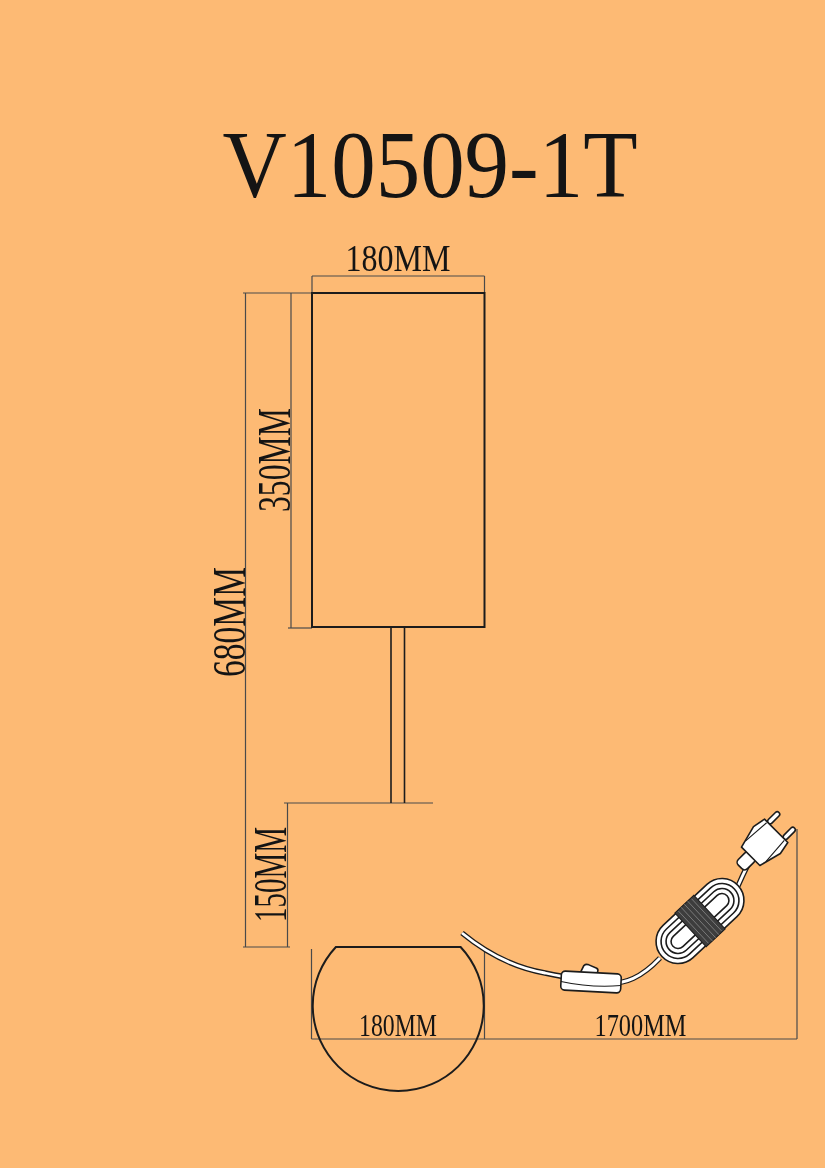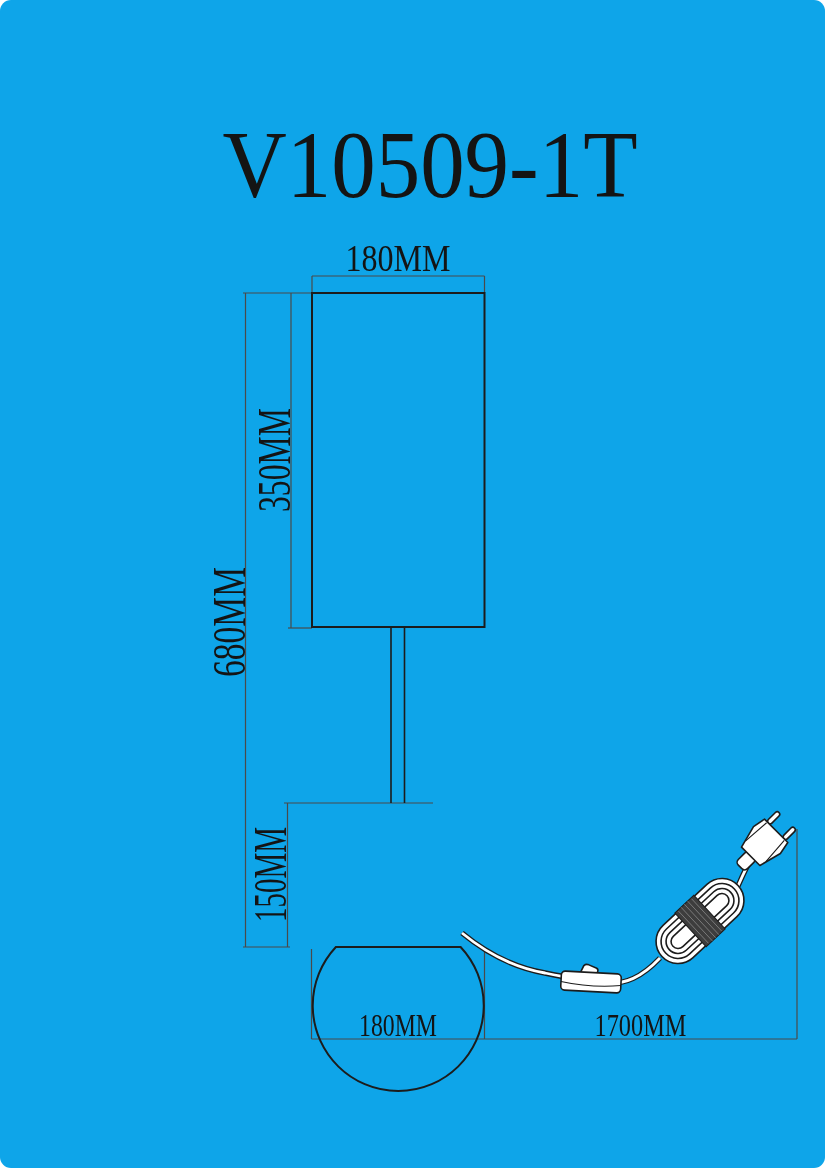--- a/index.html
+++ b/index.html
@@ -1,16 +1,16 @@
 <!DOCTYPE html>
 <html><head>
 <meta charset="utf-8">
 <style>
   html,body{margin:0;padding:0;background:#ffffff;}
-  .page{width:825px;height:1168px;background:#0ea5e9;position:relative;overflow:hidden;border-radius:11px;}
+  .page{width:825px;height:1168px;background:#fdba74;position:relative;overflow:hidden;}
   svg{display:block;}
   text{font-family:"Liberation Serif","DejaVu Serif",serif;fill:#141414;}
   .title-text{font-size:96px;}
   .dim-text{font-size:38px;}
   .dim-text-side{font-size:46px;}
   .dim-text-bottom{font-size:32px;}
   .dimline{stroke:#4a4a4a;stroke-width:1.2;fill:none;}
   .draw{stroke:#1c1c1c;stroke-width:2;fill:none;}
   .draw-thin{stroke:#1c1c1c;stroke-width:1.6;fill:none;}
   .cord-outer{stroke:#1c1c1c;stroke-width:5.4;fill:none;}

